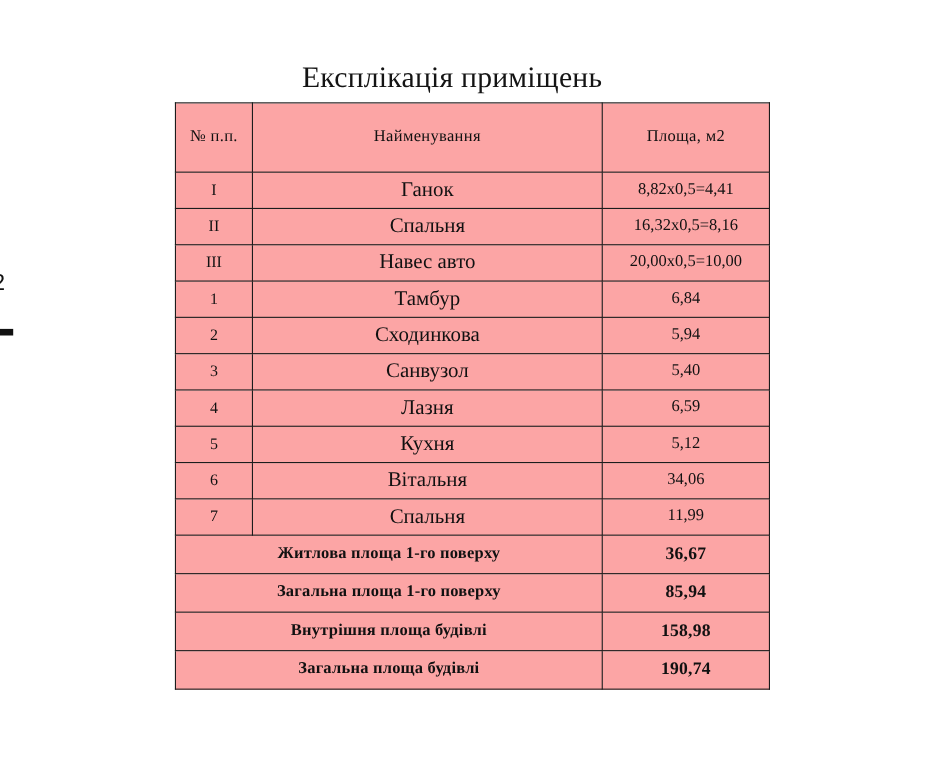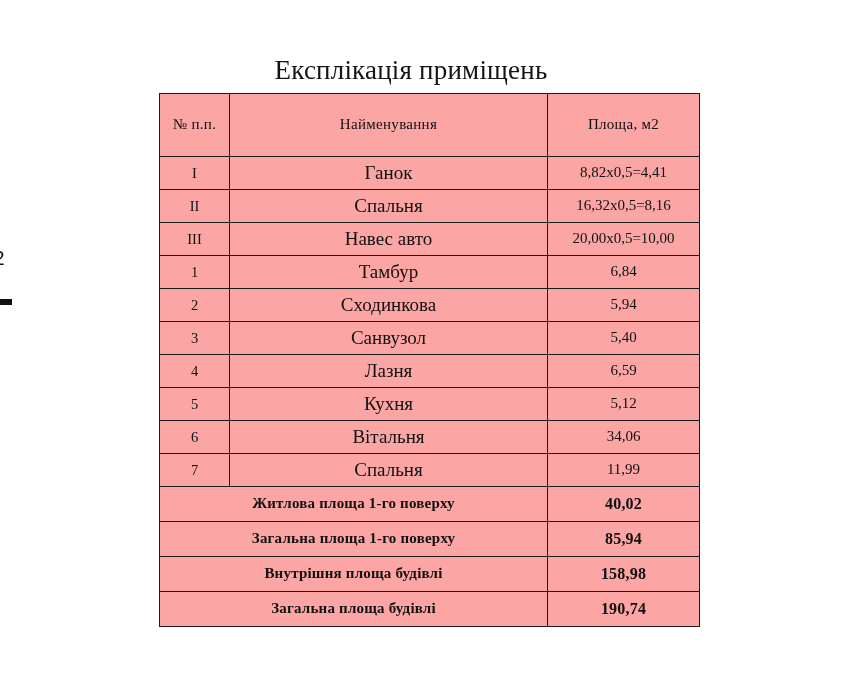--- a/index.html
+++ b/index.html
@@ -185,21 +185,21 @@
         <td class="cell-area">34,06</td>
       </tr>
       <tr class="data-row">
         <td class="cell-num">7</td>
         <td class="cell-name">Спальня</td>
         <td class="cell-area">11,99</td>
       </tr>
 
       <tr class="summary-row">
         <td class="cell-summary-label" colspan="2">Житлова площа 1-го поверху</td>
-        <td class="cell-summary-value">40,02</td>
+        <td class="cell-summary-value">36,67</td>
       </tr>
       <tr class="summary-row">
         <td class="cell-summary-label" colspan="2">Загальна площа 1-го поверху</td>
         <td class="cell-summary-value">85,94</td>
       </tr>
       <tr class="summary-row">
         <td class="cell-summary-label" colspan="2">Внутрішня площа будівлі</td>
         <td class="cell-summary-value">158,98</td>
       </tr>
       <tr class="summary-row">

